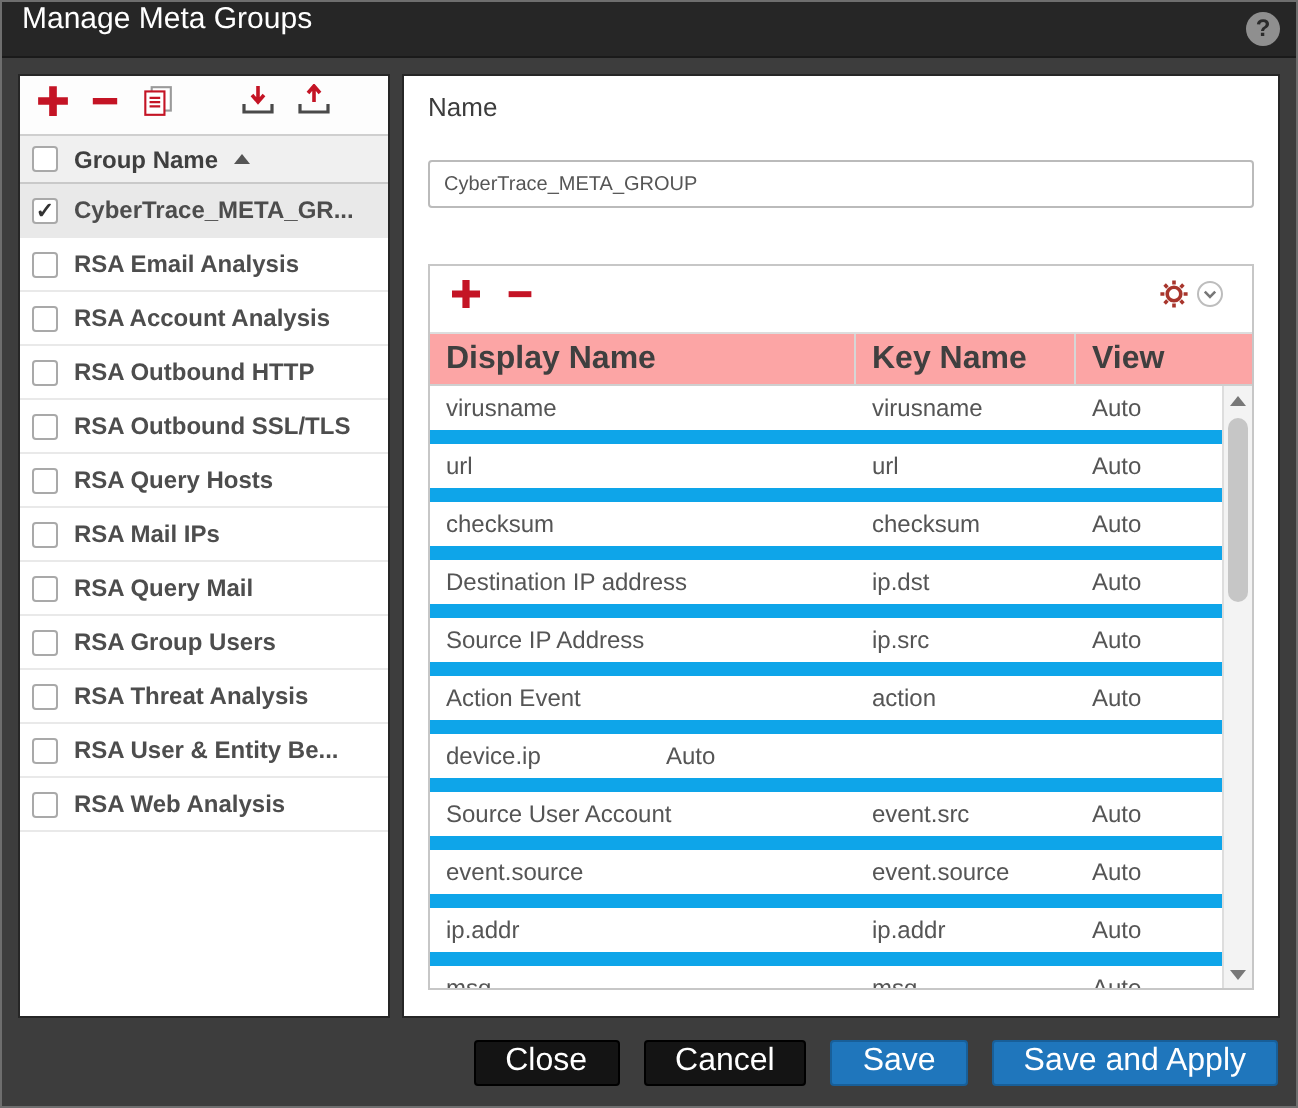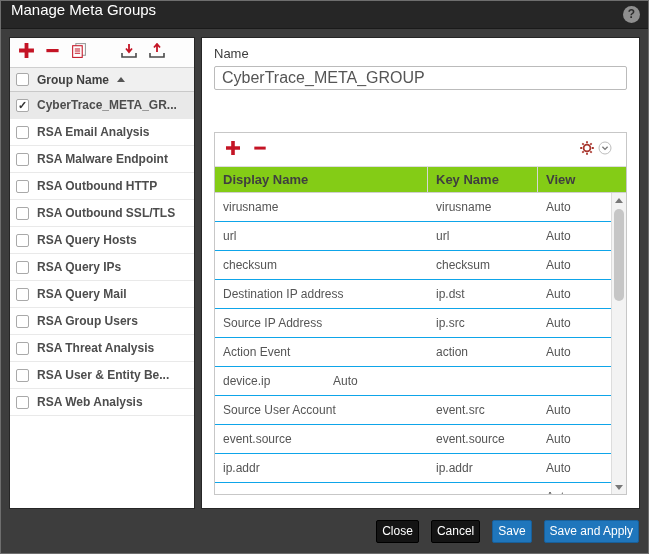--- a/index.html
+++ b/index.html
@@ -60,50 +60,50 @@
     width: 13px; height: 13px; flex: 0 0 13px; border: 1px solid #a9a9a9; border-radius: 2px;
     background: #fff; display: inline-flex; align-items: center; justify-content: center;
     font-size: 11px; color: #333; cursor: pointer;
   }
   .lrow-label { white-space: nowrap; overflow: hidden; }
   
   .fld-label { position: absolute; left: 12px; font-size: 13px; color: #3c3c3c; }
   #nameLabel { top: 8px; }
   #metaLabel { top: 92px; }
   .name-input {
-    position: absolute; left: 12px; right: 12px; top: 28px; height: 24px;
+    position: absolute; left: 12px; right: 12px; top: 42px; height: 24px;
     border: 1px solid #bbb; border-radius: 2px; padding: 0 7px;
-    font-family: "Liberation Sans", sans-serif; font-size: 16px; color: #555; background: #fff;
+    font-family: "Liberation Sans", sans-serif; font-size: 10px; color: #555; background: #fff;
   }
   .meta-box {
     position: absolute; left: 12px; right: 12px; top: 94px; bottom: 13px;
     border: 1px solid #c7c7c7; display: flex; flex-direction: column; overflow: hidden;
   }
   .m-toolbar {
     height: 34px; flex: 0 0 34px; display: flex; align-items: center; gap: 12px;
     padding: 0 10px; border-bottom: 1px solid #ddd; background: #fff;
   }
   .gear-btn {
     margin-left: auto; display: inline-flex; align-items: center; gap: 3px;
     padding: 2px 4px; cursor: pointer;
   }
   .m-header {
     height: 26px; flex: 0 0 26px; display: flex; align-items: center;
-    background: #84cc16; border-bottom: 1px solid #cfcfcf;
-    font-size: 13px; font-weight: bold; color: #3f3f3f;
+    background: #fca5a5; border-bottom: 1px solid #cfcfcf;
+    font-size: 16px; font-weight: bold; color: #3f3f3f;
   }
   .m-header .hc1, .m-header .hc2 { border-right: 1px solid #d6d6d6; height: 100%; display: flex; align-items: center; }
   .hc1 { width: 213px; padding-left: 8px; }
   .hc2 { width: 110px; padding-left: 8px; }
   .hc3 { flex: 1; padding-left: 8px; }
   .m-body { position: relative; flex: 1; overflow: hidden; }
   .m-rows { position: absolute; left: 0; top: 0; right: 15px; bottom: 0; overflow: hidden; }
   .mrow {
     height: 29px; display: flex; align-items: center;
-    border-bottom: 1px solid #0ea5e9; font-size: 12px; color: #555; cursor: default;
+    border-bottom: 7px solid #0ea5e9; font-size: 12px; color: #555; cursor: default;
   }
   .mrow .c1 { width: 213px; padding-left: 8px; }
   .mrow .c2 { width: 110px; padding-left: 8px; }
   .mrow .c3 { flex: 1; padding-left: 8px; }
   
   .vscroll {
     position: absolute; right: 0; top: 0; bottom: 0; width: 15px;
     background: #f3f3f3; border-left: 1px solid #ddd;
   }
   .sb-arrow {
@@ -117,21 +117,21 @@
   .sb-thumb {
     position: absolute; left: 2px; top: 16px; width: 10px; height: 92px;
     background: #c6c6c6; border-radius: 5px; cursor: grab;
   }
   
   .footer {
     position: absolute; left: 0; right: 0; bottom: 0; height: 44px;
     display: flex; align-items: center; justify-content: flex-end; gap: 12px; padding-right: 9px;
   }
   .btn {
-    height: 23px; padding: 0 5px; font-size: 12px; border-radius: 2px; cursor: pointer;
+    height: 23px; padding: 0 15px; font-size: 16px; border-radius: 2px; cursor: pointer;
     font-family: "Liberation Sans", sans-serif; color: #fff;
   }
   .btn.dark { background: #141414; border: 1px solid #000; }
   .btn.blue { background: #1f76bc; border: 1px solid #185f99; }
 </style>
 </head>
 <body>
 
 <div class="titlebar">
   <span class="title">Manage Meta Groups</span>
@@ -183,37 +183,37 @@
           <span>✓</span>
         </span>
       <span class="lrow-label">CyberTrace_META_GR...</span>
     </div>
     <div class="lrow">
       <span class="cb"></span>
       <span class="lrow-label">RSA Email Analysis</span>
     </div>
     <div class="lrow">
       <span class="cb"></span>
-      <span class="lrow-label">RSA Malware Endpoint</span>
+      <span class="lrow-label">RSA Account Analysis</span>
     </div>
     <div class="lrow">
       <span class="cb"></span>
       <span class="lrow-label">RSA Outbound HTTP</span>
     </div>
     <div class="lrow">
       <span class="cb"></span>
       <span class="lrow-label">RSA Outbound SSL/TLS</span>
     </div>
     <div class="lrow">
       <span class="cb"></span>
       <span class="lrow-label">RSA Query Hosts</span>
     </div>
     <div class="lrow">
       <span class="cb"></span>
-      <span class="lrow-label">RSA Query IPs</span>
+      <span class="lrow-label">RSA Mail IPs</span>
     </div>
     <div class="lrow">
       <span class="cb"></span>
       <span class="lrow-label">RSA Query Mail</span>
     </div>
     <div class="lrow">
       <span class="cb"></span>
       <span class="lrow-label">RSA Group Users</span>
     </div>
     <div class="lrow">

